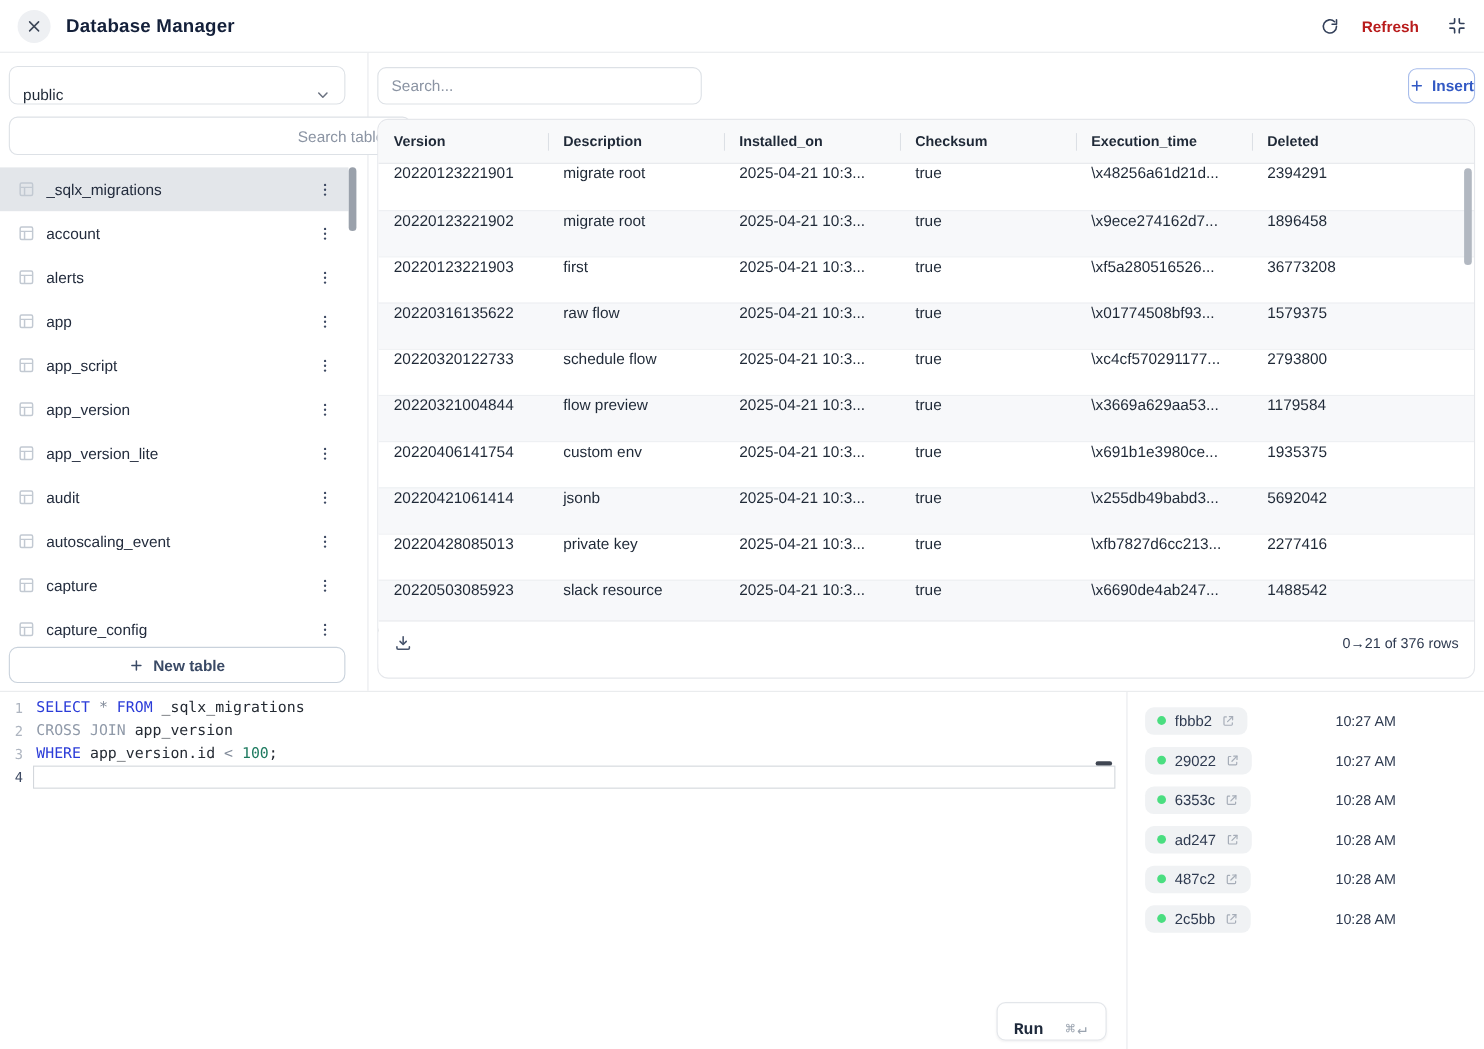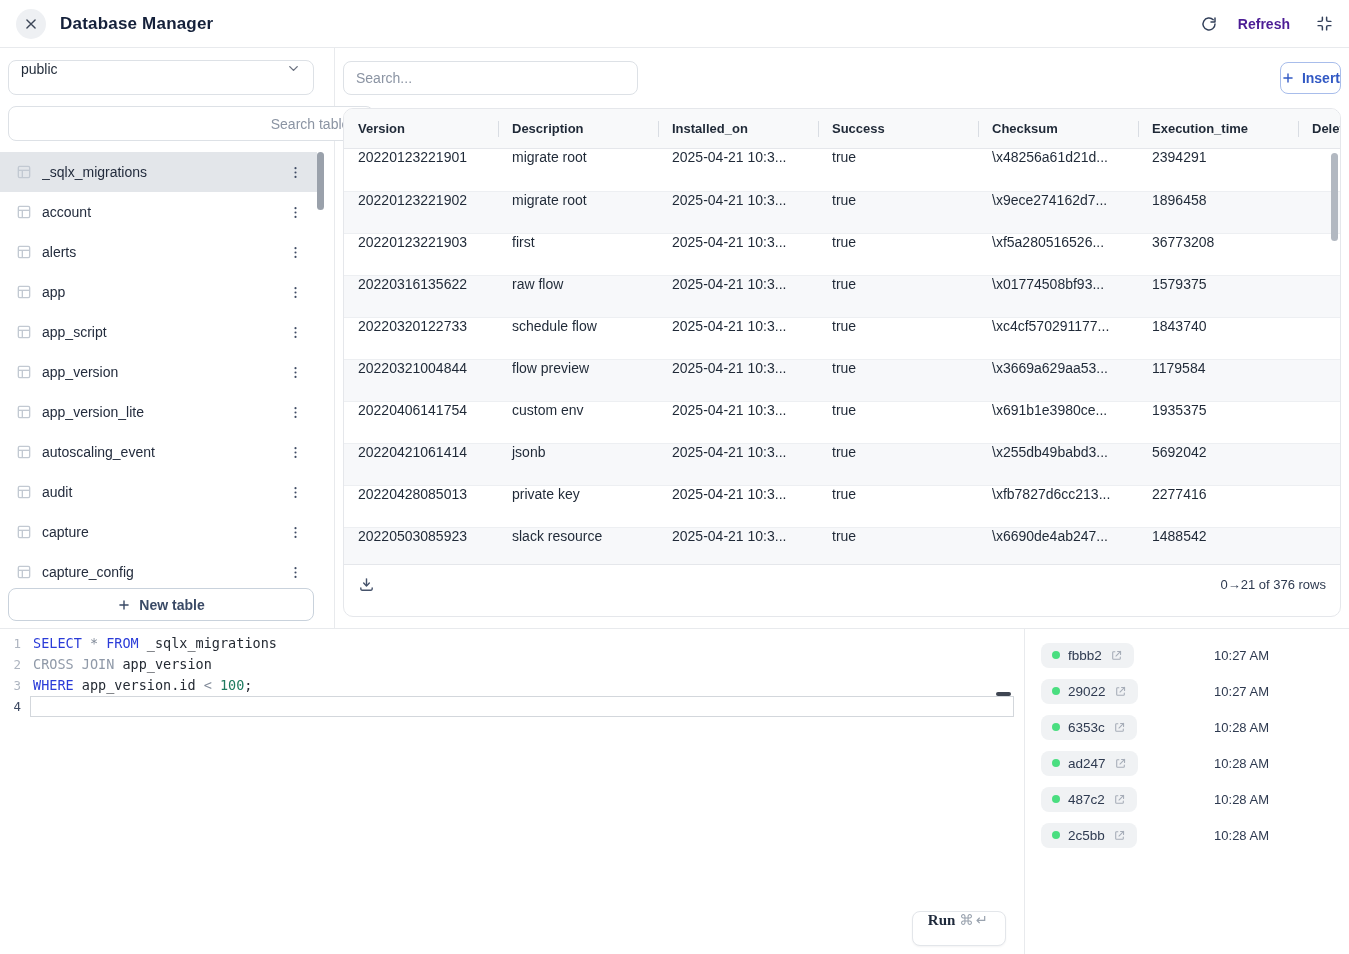--- a/index.html
+++ b/index.html
@@ -7,29 +7,29 @@
     font-family:"Liberation Sans", sans-serif; color:#1f2937; }
 
   
   .topbar { height:48px; display:flex; align-items:center; padding:0 16px;
     border-bottom:1px solid #e8eaed; background:#fff; }
   .close-btn { width:30px; height:30px; border-radius:50%; background:#eef0f3; border:none;
     display:flex; align-items:center; justify-content:center; cursor:pointer; }
   .app-title { margin-left:14px; font-size:17px; font-weight:700; color:#14203a; letter-spacing:.2px; }
   .topbar-right { margin-left:auto; display:flex; align-items:center; gap:26px; }
   .refresh-btn { display:flex; align-items:center; gap:21px; background:none; border:none;
-    font-family:inherit; font-size:14px; font-weight:600; color:#4c1d95; cursor:pointer; }
+    font-family:inherit; font-size:14px; font-weight:600; color:#b91c1c; cursor:pointer; }
   .compress-btn { background:none; border:none; cursor:pointer; display:flex; align-items:center; }
 
   
   .content { display:flex; height:580px; }
 
   .sidebar { width:335px; border-right:1px solid #e8eaed; position:relative; flex-shrink:0; }
   .schema-select { position:absolute; top:12px; left:8px; width:306px; height:35px;
-    border:1px solid #dde1e6; border-radius:8px; background:#fff; display:flex; align-items:flex-start;
+    border:1px solid #dde1e6; border-radius:8px; background:#fff; display:flex; align-items:flex-end;
     padding:0 12px; font-size:14px; color:#1f2937; cursor:pointer; }
   .schema-select .chev { margin-left:auto; display:flex; }
   .table-search { position:absolute; top:58px; left:8px; width:366px; height:35px;
     border:1px solid #dde1e6; border-radius:8px; padding:0 12px; font-family:inherit;
     font-size:14px; color:#1f2937; outline:none;text-align:right; }
   .table-search::placeholder { color:#8b94a3; }
   .table-list { position:absolute; top:104px; left:0; right:17px; height:437px; overflow:hidden; }
   .side-item { height:40px; display:flex; align-items:center; padding:0 12px 0 16px; cursor:pointer; }
   .side-item.selected { background:#e3e6ea; }
   .side-icon { display:flex; margin-right:10px; }
@@ -77,21 +77,21 @@
   .ed-line { display:flex; height:21px; line-height:21px; }
   .ed-gutter { width:30px; text-align:right; padding-right:9px; color:#aeb5c0; font-size:12.5px; flex-shrink:0; }
   .ed-line.active .ed-gutter { color:#3e4a63; }
   .ed-code { flex:1; margin-right:10px; padding-left:3px; white-space:pre; color:#242a33; }
   .ed-line.active .ed-code { border:1px solid #d3d7dc; }
   .tok-kw { color:#2a3bd8; } .tok-kw2 { color:#8f99a8; } .tok-pl { color:#242a33; }
   .tok-op { color:#808a99; } .tok-num { color:#1d7a5f; }
   .ed-scroll-dash { position:absolute; top:63px; right:13px; width:15px; height:4px; background:#3f4652; border-radius:2px; }
   .run-btn { position:absolute; right:18px; bottom:8px; height:35px; padding:0 15px;
     border:1px solid #e3e6ea; border-radius:8px; background:#fff; box-shadow:0 1px 2px rgba(16,24,40,.05);
-    display:flex; align-items:flex-start; gap:4px; cursor:pointer; font-family:Liberation Serif, serif; }
+    display:flex; align-items:flex-end; gap:20px; cursor:pointer; font-family:Liberation Mono, monospace; }
   .run-label { font-size:15px; font-weight:700; color:#1e293b; }
   .run-kbd { font-size:14.5px; color:#9aa3af; letter-spacing:2px; }
 
   .history { flex:1; padding:8px 0 0 16px; }
   .hist-item { height:36px; display:flex; align-items:center; justify-content:space-between; padding-right:80px; }
   .hist-pill { display:inline-flex; align-items:center; gap:8px; background:#f0f2f4; border:none;
     border-radius:8px; padding:5px 11px; cursor:pointer; font-family:inherit; }
   .dot { width:8px; height:8px; border-radius:50%; background:#4ade80; }
   .hist-id { font-size:13.5px; color:#2e3a50; }
   .ext { display:flex; }
@@ -259,38 +259,38 @@
     </button>
   </div>
         <div class="side-item">
     <span class="side-icon">
       <svg width="16" height="16" viewBox="0 0 24 24" fill="none" stroke="#c2c9d2" stroke-width="2">
               <rect x="3.5" y="3.5" width="17" height="17" rx="2"></rect>
               <path d="M3.5 9.5h17"></path>
               <path d="M9.5 9.5v11"></path>
             </svg>
     </span>
+    <span class="side-label">audit</span>
+    <button class="kebab">
+      <svg width="15" height="15" viewBox="0 0 24 24" fill="#3e4a63">
+              <circle cx="12" cy="5" r="1.7"></circle>
+              <circle cx="12" cy="12" r="1.7"></circle>
+              <circle cx="12" cy="19" r="1.7"></circle>
+            </svg>
+    </button>
+  </div>
+        <div class="side-item">
+    <span class="side-icon">
+      <svg width="16" height="16" viewBox="0 0 24 24" fill="none" stroke="#c2c9d2" stroke-width="2">
+              <rect x="3.5" y="3.5" width="17" height="17" rx="2"></rect>
+              <path d="M3.5 9.5h17"></path>
+              <path d="M9.5 9.5v11"></path>
+            </svg>
+    </span>
     <span class="side-label">autoscaling_event</span>
-    <button class="kebab">
-      <svg width="15" height="15" viewBox="0 0 24 24" fill="#3e4a63">
-              <circle cx="12" cy="5" r="1.7"></circle>
-              <circle cx="12" cy="12" r="1.7"></circle>
-              <circle cx="12" cy="19" r="1.7"></circle>
-            </svg>
-    </button>
-  </div>
-        <div class="side-item">
-    <span class="side-icon">
-      <svg width="16" height="16" viewBox="0 0 24 24" fill="none" stroke="#c2c9d2" stroke-width="2">
-              <rect x="3.5" y="3.5" width="17" height="17" rx="2"></rect>
-              <path d="M3.5 9.5h17"></path>
-              <path d="M9.5 9.5v11"></path>
-            </svg>
-    </span>
-    <span class="side-label">audit</span>
     <button class="kebab">
       <svg width="15" height="15" viewBox="0 0 24 24" fill="#3e4a63">
               <circle cx="12" cy="5" r="1.7"></circle>
               <circle cx="12" cy="12" r="1.7"></circle>
               <circle cx="12" cy="19" r="1.7"></circle>
             </svg>
     </button>
   </div>
         <div class="side-item">
     <span class="side-icon">
@@ -345,21 +345,20 @@
           </svg>
         <span>Insert</span>
       </button>
     </div>
 
     <div class="grid-box">
       <div class="t-head">
           <div class="t-hcell c0">Version</div>
           <div class="t-hcell c1">Description</div>
           <div class="t-hcell c2">Installed_on</div>
-          <div class="t-hcell c3">Success</div>
           <div class="t-hcell c4">Checksum</div>
           <div class="t-hcell c5">Execution_time</div>
           <div class="t-hcell c6">Deleted</div>
         </div>
       <div>
           <div class="t-row">
             <div class="t-cell c0">20220123221901</div>
             <div class="t-cell c1">migrate root</div>
             <div class="t-cell c2">2025-04-21 10:3...</div>
             <div class="t-cell c3">true</div>
@@ -393,21 +392,21 @@
             <div class="t-cell c4">\x01774508bf93...</div>
             <div class="t-cell c5">1579375</div>
             <div class="t-cell c6"></div>
           </div>
           <div class="t-row">
             <div class="t-cell c0">20220320122733</div>
             <div class="t-cell c1">schedule flow</div>
             <div class="t-cell c2">2025-04-21 10:3...</div>
             <div class="t-cell c3">true</div>
             <div class="t-cell c4">\xc4cf570291177...</div>
-            <div class="t-cell c5">1843740</div>
+            <div class="t-cell c5">2793800</div>
             <div class="t-cell c6"></div>
           </div>
           <div class="t-row alt">
             <div class="t-cell c0">20220321004844</div>
             <div class="t-cell c1">flow preview</div>
             <div class="t-cell c2">2025-04-21 10:3...</div>
             <div class="t-cell c3">true</div>
             <div class="t-cell c4">\x3669a629aa53...</div>
             <div class="t-cell c5">1179584</div>
             <div class="t-cell c6"></div>

